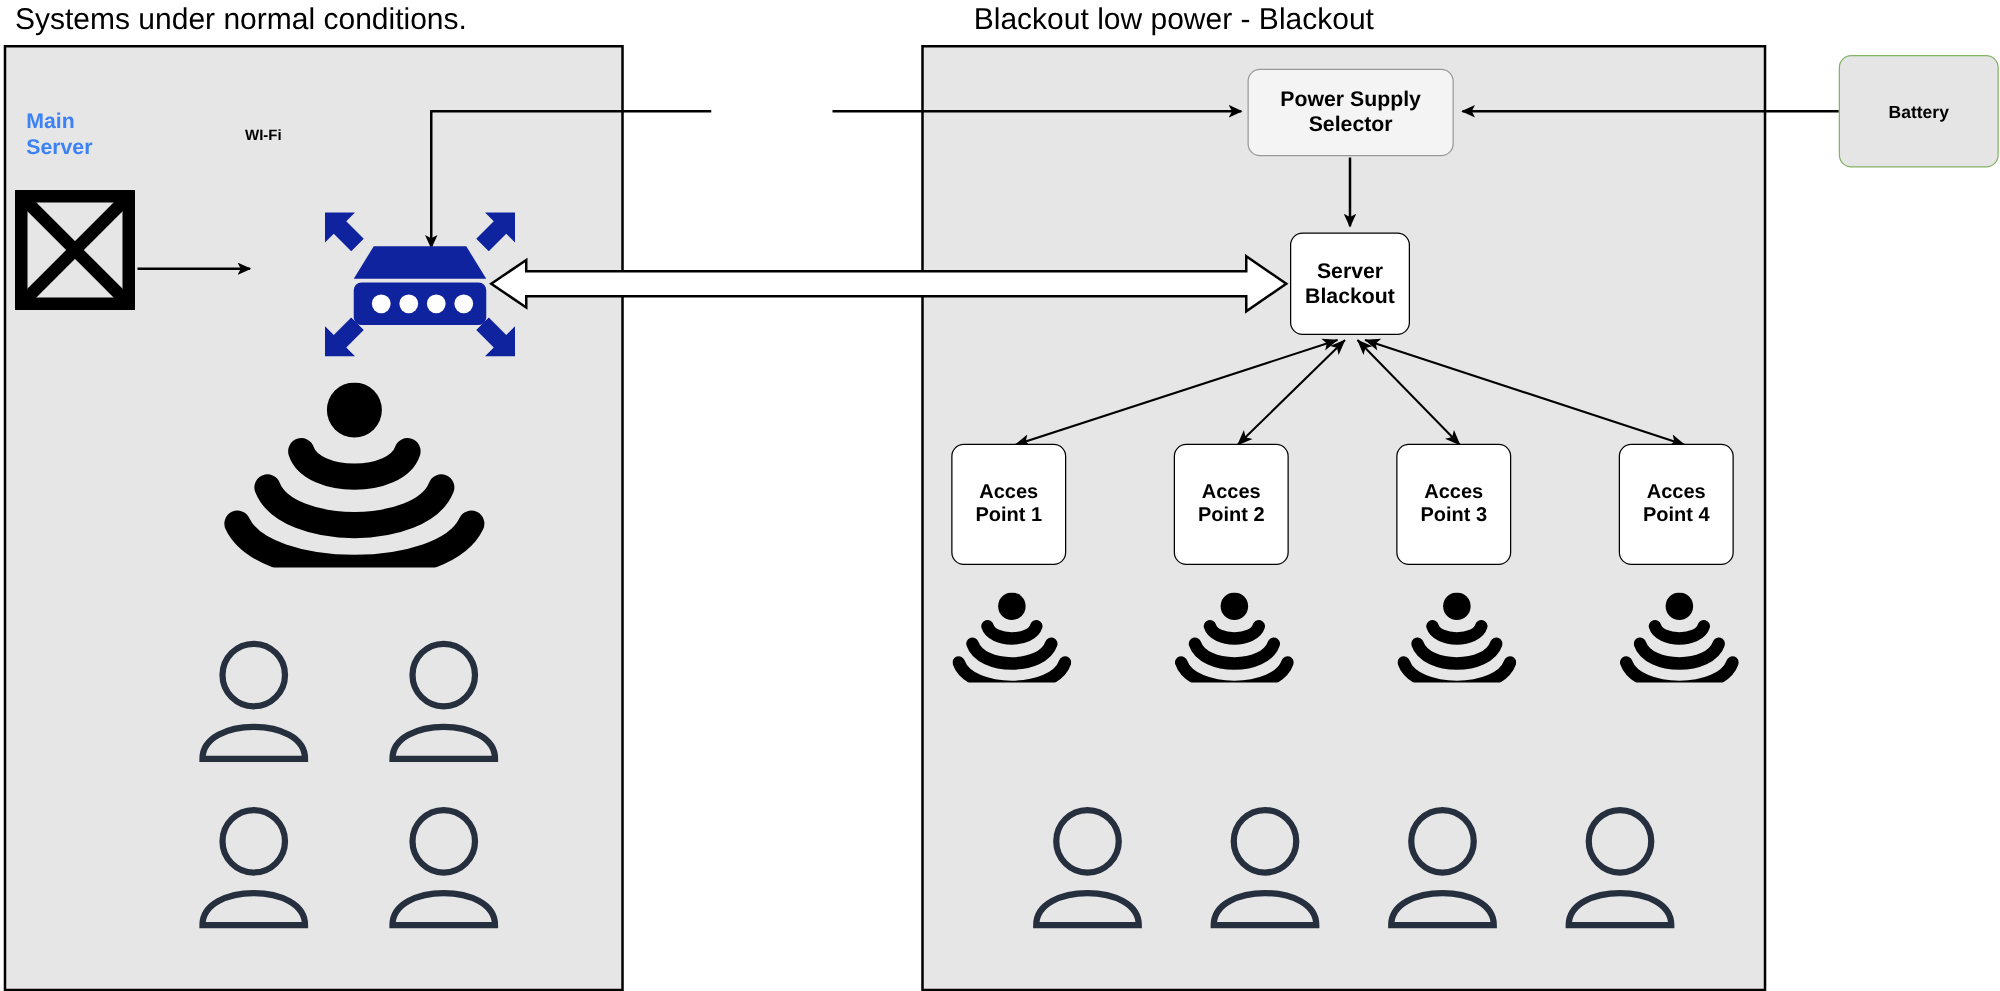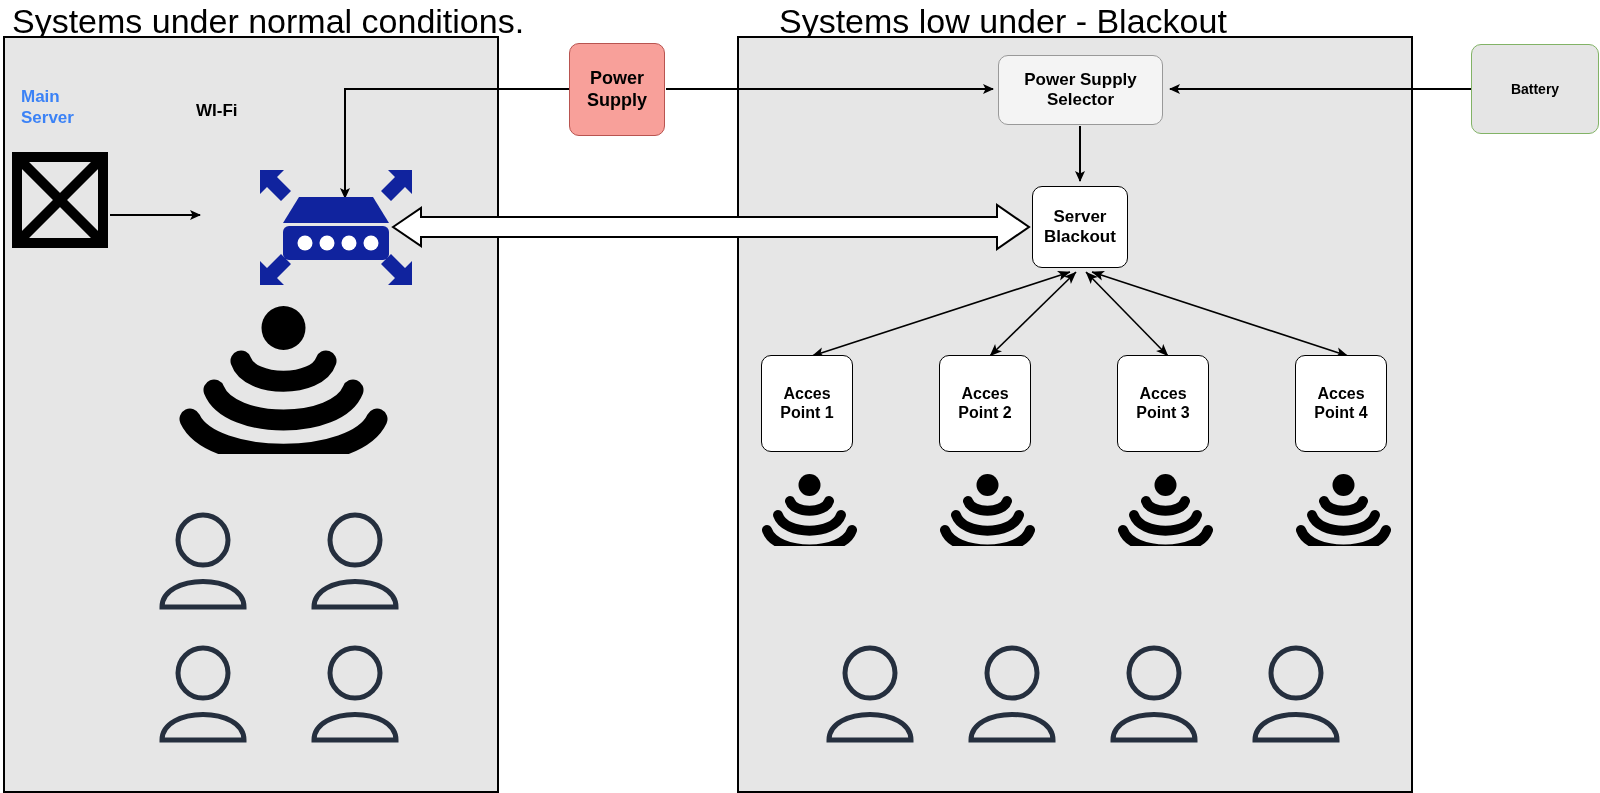--- a/index.html
+++ b/index.html
@@ -11,21 +11,21 @@
     position:relative;
     width:1600px;
     height:793px;
     overflow:hidden;
     background:#ffffff;
   }
 
   
   .panel-title{
     position:absolute;
-    font-size:34px;
+    font-size:24px;
     font-weight:400;
     color:#000000;
     white-space:nowrap;
     letter-spacing:0px;
   }
   #title-left{left:12px;  top:2px;}
   #title-right{left:779px; top:2px;}
 
   
   .panel{
@@ -89,21 +89,21 @@
   #ap-4{left:1295px;}
 
   
   #main-server-label{
     position:absolute; left:21px; top:86px;
     font-size:17px; font-weight:bold; color:#3b82f6; line-height:1.25;
     white-space:pre-line; text-align:left;
   }
   #wifi-label{
     position:absolute; left:196px; top:101px;
-    font-size:17px; font-weight:bold; color:#000;
+    font-size:12px; font-weight:bold; color:#000;
   }
   #main-server-icon{
     position:absolute; left:12px; top:152px; width:96px; height:96px;
   }
 
   
   #wires{position:absolute; left:0; top:0; width:1600px; height:793px; pointer-events:none;}
 
   
   .router-icon{position:absolute; left:258px; top:168px; width:156px; height:119px;}
@@ -123,21 +123,21 @@
   #p-r2{left:962px; top:641px;}
   #p-r3{left:1104px; top:641px;}
   #p-r4{left:1246px; top:641px;}
 </style>
 </head>
 <body>
 
 <div id="stage">
 
   <div class="panel-title" id="title-left">Systems under normal conditions.</div>
-  <div class="panel-title" id="title-right">Systems low under - Blackout</div>
+  <div class="panel-title" id="title-right">Blackout low power - Blackout</div>
 
   <div class="panel" id="panel-left"></div>
   <div class="panel" id="panel-right"></div>
 
   <svg id="wires" viewBox="0 0 1600 793">
     <defs>
       <marker id="arrowThin" markerWidth="12" markerHeight="12" refX="10" refY="5" orient="auto" markerUnits="userSpaceOnUse">
         <path d="M0,0 L11,5 L0,10 L2.6,5 Z" fill="#000000"></path>
       </marker>
       <marker id="arrowThinStart" markerWidth="12" markerHeight="12" refX="1" refY="5" orient="auto" markerUnits="userSpaceOnUse">
@@ -240,22 +240,20 @@
   </svg>
   <svg class="person" id="p-l3" viewBox="0 0 100 106">
     <circle cx="50" cy="32" r="25" fill="none" stroke="#252f3e" stroke-width="5"></circle>
     <path d="M9,99 C9,65 91,65 91,99 Z" fill="none" stroke="#252f3e" stroke-width="5"></path>
   </svg>
   <svg class="person" id="p-l4" viewBox="0 0 100 106">
     <circle cx="50" cy="32" r="25" fill="none" stroke="#252f3e" stroke-width="5"></circle>
     <path d="M9,99 C9,65 91,65 91,99 Z" fill="none" stroke="#252f3e" stroke-width="5"></path>
   </svg>
 
-  <div class="rbox" id="box-power-supply">Power
-Supply</div>
   <div class="rbox" id="box-battery">Battery</div>
 
   <div class="rbox" id="box-selector">Power Supply
 Selector</div>
   <div class="rbox" id="box-server-blackout">Server
 Blackout</div>
 
   <div class="rbox ap-box" id="ap-1">Acces
 Point 1</div>
   <div class="rbox ap-box" id="ap-2">Acces

